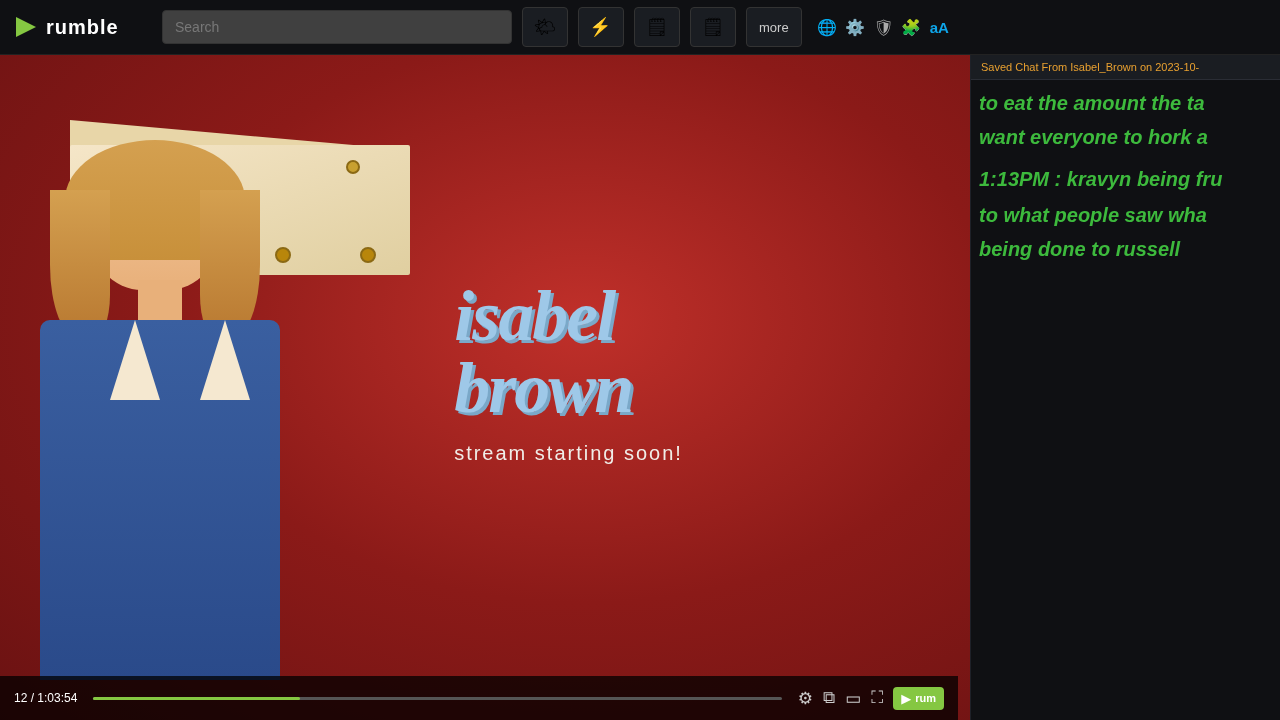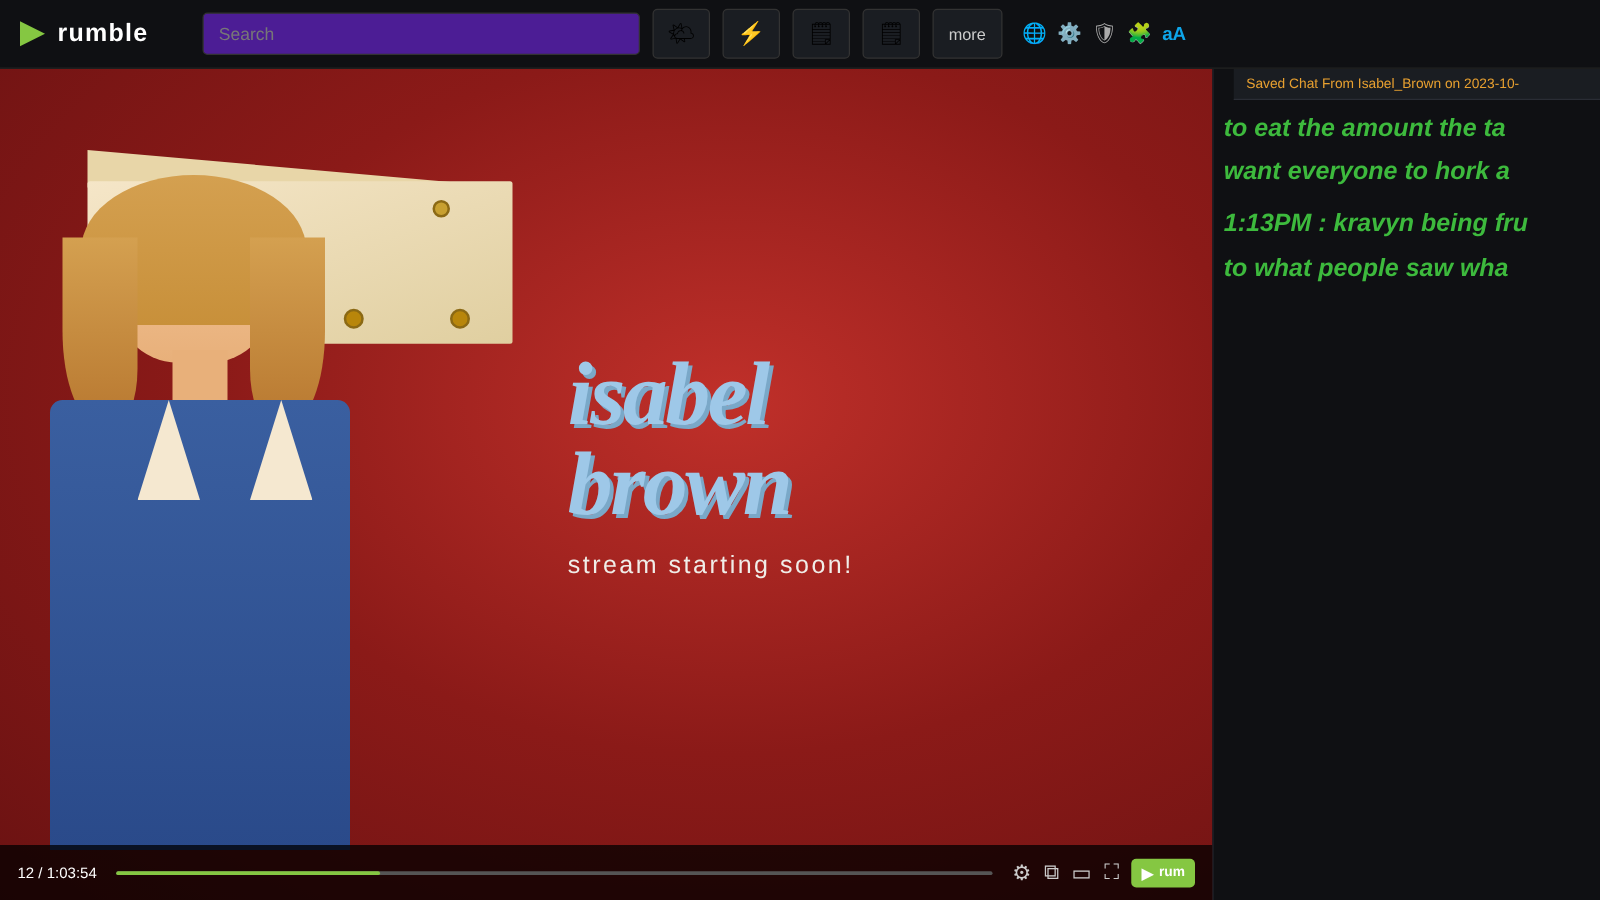--- a/index.html
+++ b/index.html
@@ -189,21 +189,20 @@
 
     #chat-saved-header {
       background: #1a1d22;
       padding: 6px 10px;
       font-size: 11px;
       color: #e8a030;
       border-bottom: 1px solid #2a2d35;
       white-space: nowrap;
       overflow: hidden;
       text-overflow: ellipsis;
-      margin-left: 16px;
     }
 
     #chat-messages {
       padding: 8px 4px;
       overflow: hidden;
     }
 
     .chat-line {
       color: #3dba3d;
       font-size: 18px;
@@ -223,21 +222,21 @@
 
 <div id="navbar">
   <div id="logo-area">
     <svg id="logo-icon" viewBox="0 0 28 28" fill="none">
       <polygon points="4,4 24,14 4,24" fill="#85c742"></polygon>
     </svg>
     <span id="logo-text" style="color:#fff;font-size:20px;font-weight:bold;letter-spacing:1px;">rumble</span>
   </div>
 
   <div id="search-bar-container">
-    <input id="search-bar" style="width: 100%; height: 34px; background: #4c1d95; border: 1px solid rgb(51, 51, 51); border-radius: 4px; color: rgb(170, 170, 170); font-size: 14px; padding: 0px 12px; outline: none;" placeholder="Search">
+    <input id="search-bar" style="width: 100%; height: 34px; background: #404040; border: 1px solid rgb(51, 51, 51); border-radius: 4px; color: rgb(170, 170, 170); font-size: 14px; padding: 0px 12px; outline: none;" placeholder="Search">
   </div>
 
 
   <div class="nav-icon-btn">
     <span class="nav-icon-emoji">🌤</span>
   </div>
   <div class="nav-icon-btn">
     <span class="nav-icon-emoji">⚡</span>
   </div>
   <div class="nav-icon-btn">
@@ -297,21 +296,21 @@
         <div style="position:absolute;top:170px;left:90px;width:50px;height:80px;background:#f5e8d0;clip-path:polygon(50% 0,0 100%,100% 100%);"></div>
         <div style="position:absolute;top:170px;right:70px;width:50px;height:80px;background:#f5e8d0;clip-path:polygon(50% 0,0 100%,100% 100%);"></div>
       </div>
 
       <div id="stream-logo" style="position:absolute;top:42%;left:48%;transform:translate(-5%,-50%);text-align:left;margin-top:38px;">
         <div style="font-size:72px;font-weight:900;color:#9ec8e8;line-height:1;font-style:italic;font-family:Georgia,serif;letter-spacing:-2px;text-shadow:3px 3px 0 #7aa8c8;">isabel</div>
         <div style="font-size:72px;font-weight:900;color:#9ec8e8;line-height:1;font-style:italic;font-family:Georgia,serif;letter-spacing:-2px;text-shadow:3px 3px 0 #7aa8c8;">brown</div>
         <div style="color:#f0ede8;font-size:20px;margin-top:18px;font-weight:300;letter-spacing:2px;text-align:left;">stream starting soon!</div>
       </div>
 
-      <div id="video-controls" style="position:absolute;bottom:0;left:0;right:0;height:44px;background:rgba(0,0,0,0.75);display:flex;align-items:center;padding:0 14px;gap:10px;">
+      <div id="video-controls" style="position:absolute;bottom:0;left:0;right:12px;height:44px;background:rgba(0,0,0,0.75);display:flex;align-items:center;padding:0 14px;gap:10px;">
         <span style="color:#fff;font-size:12px;white-space:nowrap;">12 / 1:03:54</span>
 
         <div style="flex:1;height:3px;background:#555;border-radius:2px;margin:0 6px;">
           <div style="width:30%;height:100%;background:#85c742;border-radius:2px;"></div>
         </div>
 
         <span style="color:#ccc;font-size:17px;cursor:pointer;">⚙</span>
         <span style="color:#ccc;font-size:17px;cursor:pointer;">⧉</span>
         <span style="color:#ccc;font-size:17px;cursor:pointer;">▭</span>
         <span style="color:#ccc;font-size:17px;cursor:pointer;">⛶</span>
@@ -337,17 +336,18 @@
 
       <div class="chat-line chat-timestamp" style="color:#3dba3d;font-size:20px;font-weight:bold;line-height:1.5;padding:4px 8px;white-space:nowrap;overflow:hidden;margin-top:6px;">
         <span style="color:#3dba3d;">1:13PM :</span>
         <span style="color:#3dba3d;">kravyn</span>
         <span style="color:#3dba3d;font-size:20px;font-weight:bold;"> being fru</span>
       </div>
 
 
       <div class="chat-line" style="color:#3dba3d;font-size:20px;font-weight:bold;line-height:1.5;padding:2px 8px;white-space:nowrap;overflow:hidden;">to what people saw wha</div>
 
+      <div class="chat-line" style="color:#3dba3d;font-size:20px;font-weight:bold;line-height:1.5;padding:2px 8px;white-space:nowrap;overflow:hidden;">being done to russell</div>
 
     </div>
   </div>
 
 </div>
 
 </body></html>

